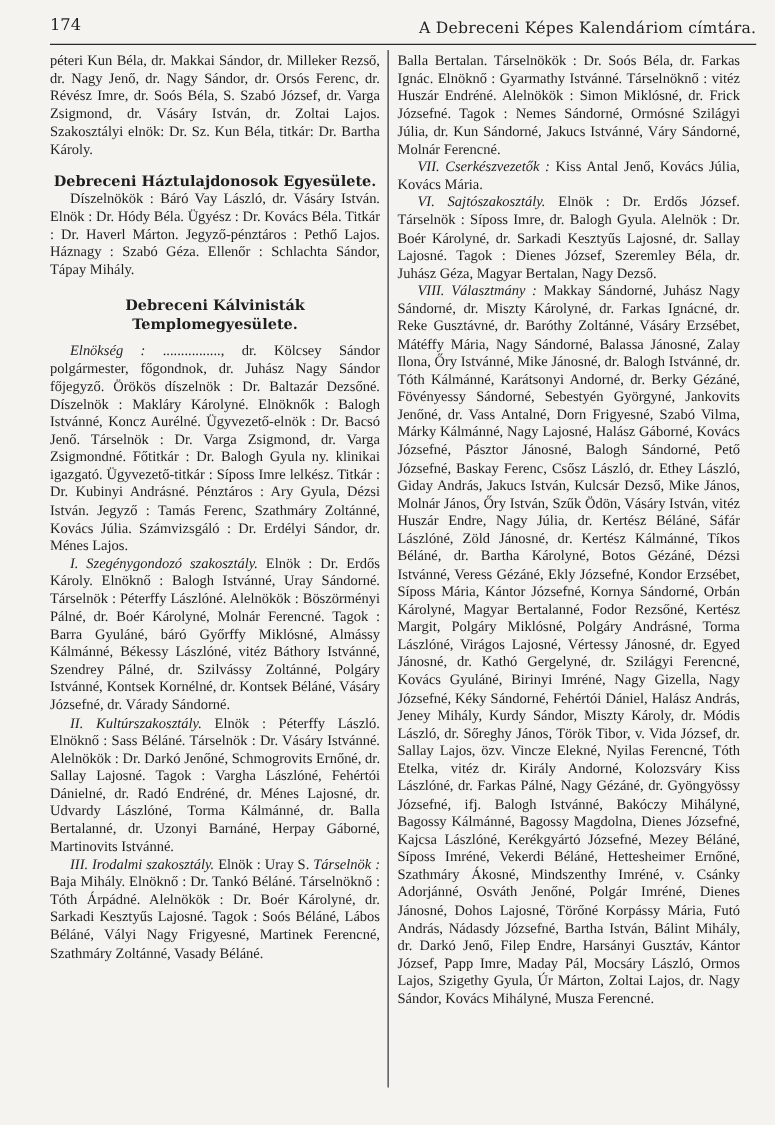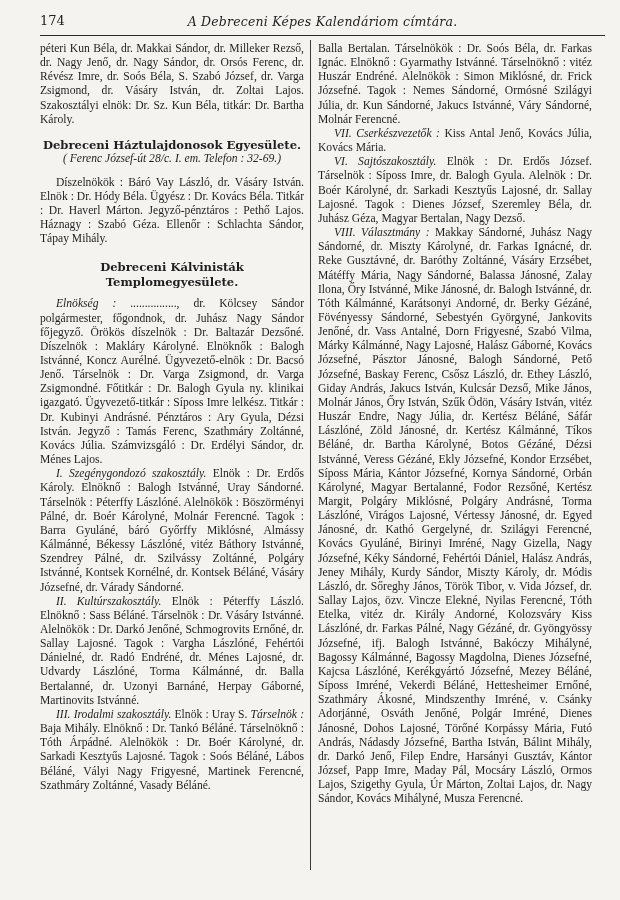--- a/index.html
+++ b/index.html
@@ -8,22 +8,22 @@
     background:#f4f3f0;
     font-family:"DejaVu Serif", serif;
     color:#1f1f1f;
     position:relative;
   }
   .header {
     position:absolute; left:40px; top:10px; width:565px; height:22px;
   }
   .page-num { position:absolute; left:0; top:3px; font-size:13px; }
   .running-title {
-    position:absolute; left:0; right:0; top:4px; text-align:center;
-    font-style:italic; font-size:12.5px; letter-spacing:0.2px;
+    position:absolute; left:0; right:0; top:4px; text-align:right;
+    font-size:12.5px; letter-spacing:0.2px;
   }
   .rule {
     position:absolute; left:40px; top:35px; width:565px; height:0;
     border-top:1.6px solid #2a2a2a;
   }
   .divider {
     position:absolute; left:310px; top:40px; height:830px; width:0;
     border-left:1px solid #3a3a3a;
   }
   .col {
@@ -51,21 +51,20 @@
   <span class="page-num">174</span>
   <div class="running-title">A Debreceni Képes Kalendáriom címtára.</div>
 </div>
 <div class="rule"></div>
 <div class="divider"></div>
 
 <div class="col left">
   <p class="noindent">péteri Kun Béla, dr. Makkai Sándor, dr. Milleker Rezső, dr. Nagy Jenő, dr. Nagy Sándor, dr. Orsós Ferenc, dr. Révész Imre, dr. Soós Béla, S. Szabó József, dr. Varga Zsigmond, dr. Vásáry István, dr. Zoltai Lajos. Szakosztályi elnök: Dr. Sz. Kun Béla, titkár: Dr. Bartha Károly.</p>
 
   <h3>Debreceni Háztulajdonosok Egyesülete.</h3>
-  <p class="sub">( Ferenc József-út 28/c. I. em. Telefon : 32-69.)</p>
   <p>Díszelnökök : Báró Vay László, dr. Vásáry István. Elnök : Dr. Hódy Béla. Ügyész : Dr. Kovács Béla. Titkár : Dr. Haverl Márton. Jegyző-pénztáros : Pethő Lajos. Háznagy : Szabó Géza. Ellenőr : Schlachta Sándor, Tápay Mihály.</p>
 
   <h3 style="margin-top:14px;margin-bottom:8px;">Debreceni Kálvinisták Templomegyesülete.</h3>
   <p><span class="it">Elnökség :</span><span> ................, dr. Kölcsey Sándor polgármester, főgondnok, dr. Juhász Nagy Sándor főjegyző. Örökös díszelnök : Dr. Baltazár Dezsőné. Díszelnök : Makláry Károlyné. Elnöknők : Balogh Istvánné, Koncz Aurélné. Ügyvezető-elnök : Dr. Bacsó Jenő. Társelnök : Dr. Varga Zsigmond, dr. Varga Zsigmondné. Főtitkár : Dr. Balogh Gyula ny. klinikai igazgató. Ügyvezető-titkár : Síposs Imre lelkész. Titkár : Dr. Kubinyi Andrásné. Pénztáros : Ary Gyula, Dézsi István. Jegyző : Tamás Ferenc, Szathmáry Zoltánné, Kovács Júlia. Számvizsgáló : Dr. Erdélyi Sándor, dr. Ménes Lajos.</span></p>
 
   <p><span class="it">I. Szegénygondozó szakosztály.</span><span> Elnök : Dr. Erdős Károly. Elnöknő : Balogh Istvánné, Uray Sándorné. Társelnök : Péterffy Lászlóné. Alelnökök : Böszörményi Pálné, dr. Boér Károlyné, Molnár Ferencné. Tagok : Barra Gyuláné, báró Győrffy Miklósné, Almássy Kálmánné, Békessy Lászlóné, vitéz Báthory Istvánné, Szendrey Pálné, dr. Szilvássy Zoltánné, Polgáry Istvánné, Kontsek Kornélné, dr. Kontsek Béláné, Vásáry Józsefné, dr. Várady Sándorné.</span></p>
   <p><span class="it">II. Kultúrszakosztály.</span><span> Elnök : Péterffy László. Elnöknő : Sass Béláné. Társelnök : Dr. Vásáry Istvánné. Alelnökök : Dr. Darkó Jenőné, Schmogrovits Ernőné, dr. Sallay Lajosné. Tagok : Vargha Lászlóné, Fehértói Dánielné, dr. Radó Endréné, dr. Ménes Lajosné, dr. Udvardy Lászlóné, Torma Kálmánné, dr. Balla Bertalanné, dr. Uzonyi Barnáné, Herpay Gáborné, Martinovits Istvánné.</span></p>
   <p><span class="it">III. Irodalmi szakosztály.</span><span> Elnök : Uray S. </span><span class="it">Társelnök :</span><span> Baja Mihály. Elnöknő : Dr. Tankó Béláné. Társelnöknő : Tóth Árpádné. Alelnökök : Dr. Boér Károlyné, dr. Sarkadi Kesztyűs Lajosné. Tagok : Soós Béláné, Lábos Béláné, Vályi Nagy Frigyesné, Martinek Ferencné, Szathmáry Zoltánné, Vasady Béláné.</span></p>
 
 </div>

